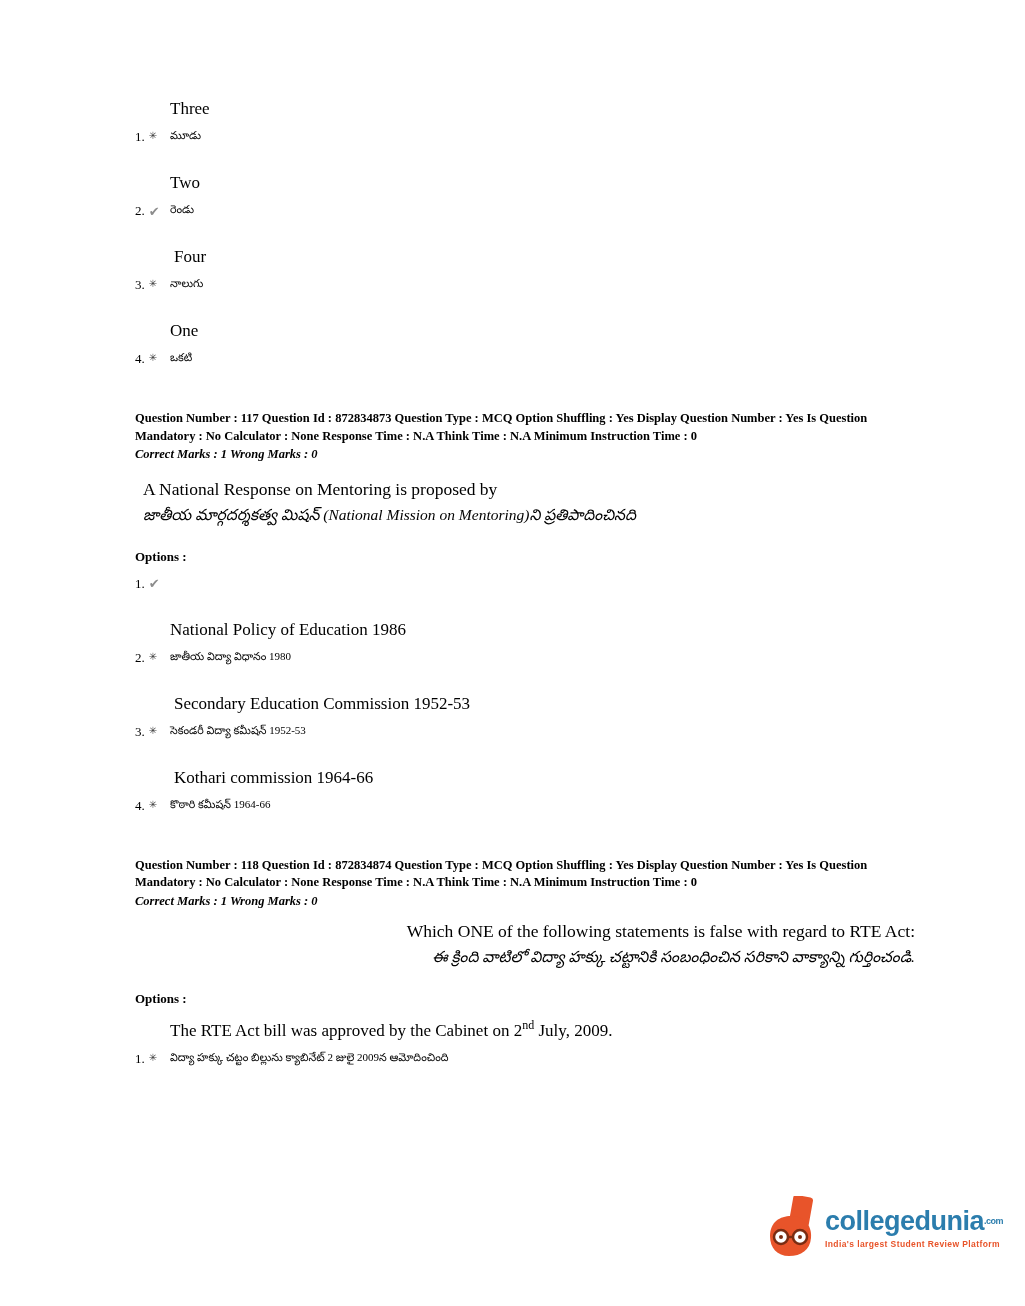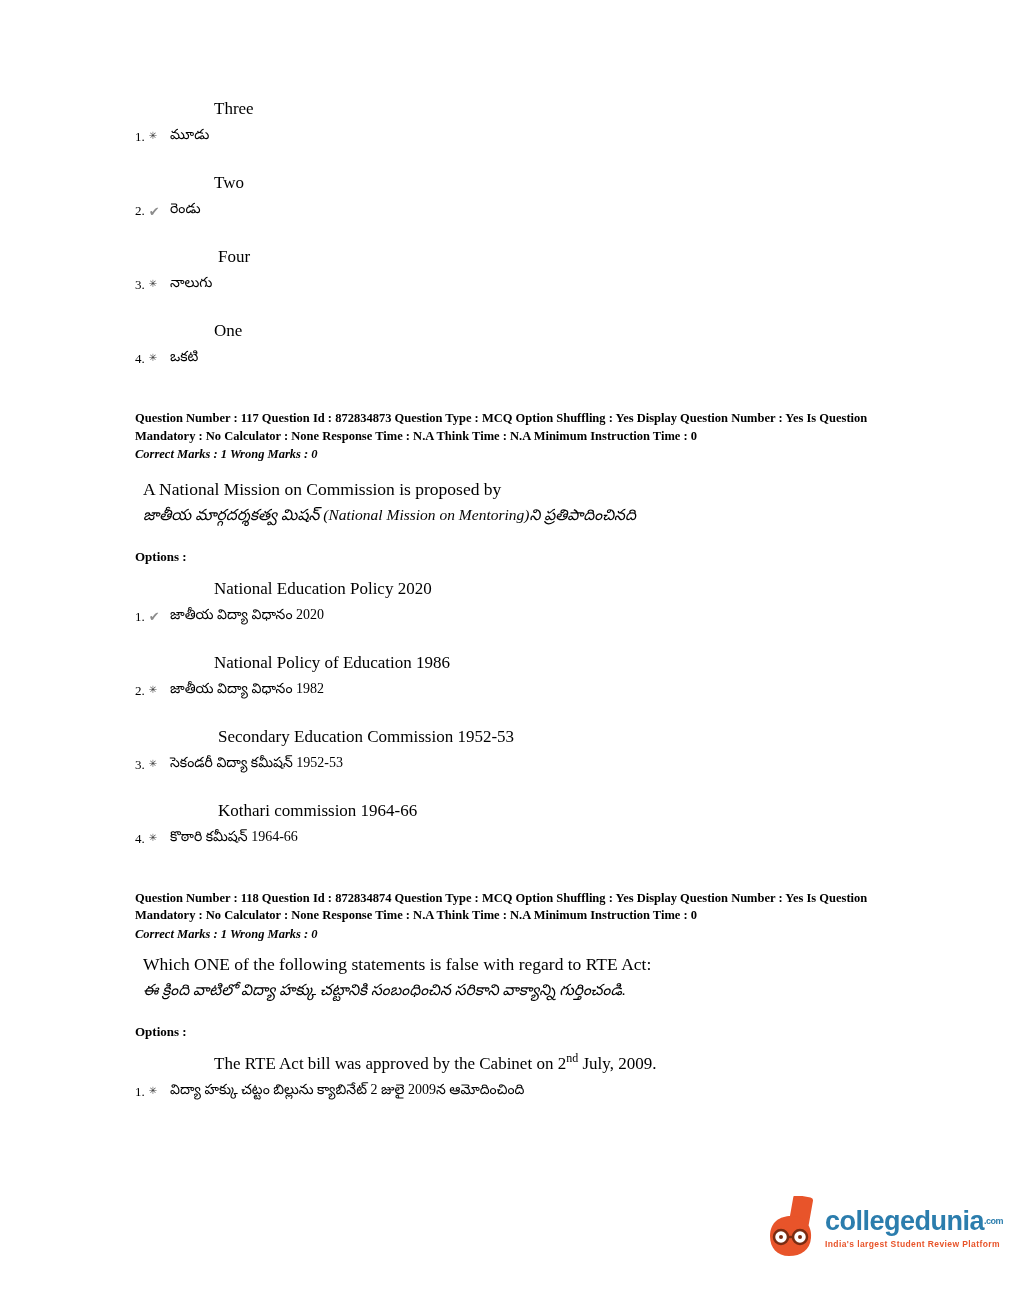--- a/index.html
+++ b/index.html
@@ -33,22 +33,22 @@
   }
   .qmeta .marks { display:block; margin-top:1px;font-style:italic; }
 
   .qtext { margin-top:12px; }
   .qtext-en { font-size:17.5px; line-height:26px; padding-left:8px; }
   .qtext-te { font-size:15.5px; line-height:26px; padding-left:8px; font-family:"Liberation Serif","DejaVu Sans",serif;font-style:italic; }
 
   .options-label { margin-top:18px; font-weight:700; font-size:13px; line-height:22px; margin-bottom:8px; }
 
   .q-options .option { margin-bottom:22px; }
-  .q-options .opt-en { font-size:17px; line-height:26px;margin-left:44px; }
-  .q-options .opt-te { font-size:14px; line-height:26px; }
+  .q-options .opt-en { font-size:17px; line-height:26px; }
+  .q-options .opt-te { font-size:11px; line-height:26px; }
 
   sup { font-size:12px; vertical-align:super; line-height:0; }
 
   
   .logo {
     position:absolute; left:765px; top:1196px;
     display:flex; align-items:center; gap:8px; cursor:pointer;
   }
   .logo-icon { width:52px; height:62px; display:inline-block; }
   .logo-text { display:flex; flex-direction:column; }
@@ -108,46 +108,42 @@
     </div>
 
   </div>
 
   <div>
     <div class="qmeta">
       <span>Question Number : 117 Question Id : 872834873 Question Type : MCQ Option Shuffling : Yes Display Question Number : Yes Is Question Mandatory : No Calculator : None Response Time : N.A Think Time : N.A Minimum Instruction Time : 0</span>
       <span class="marks">Correct Marks : 1 Wrong Marks : 0</span>
     </div>
     <div class="qtext">
-      <div class="qtext-en">A National Mission on Commission is proposed by</div>
+      <div class="qtext-en">A National Response on Mentoring is proposed by</div>
       <div class="qtext-te">జాతీయ మార్గదర్శకత్వ మిషన్ (National Mission on Mentoring)ని ప్రతిపాదించినది</div>
     </div>
     <div class="options-label">Options :</div>
 
     <div class="q-options">
 
       <div class="option">
         <span class="opt-num">
           <span class="num-label">1.</span>
           <span class="res-icon correct">✔</span>
         </span>
-        <span class="opt-text">
-          <span class="opt-en">National Education Policy 2020</span>
-          <span class="opt-te">జాతీయ విద్యా విధానం 2020</span>
-        </span>
       </div>
 
       <div class="option">
         <span class="opt-num">
           <span class="num-label">2.</span>
           <span class="res-icon wrong">✳</span>
         </span>
         <span class="opt-text">
           <span class="opt-en">National Policy of Education 1986</span>
-          <span class="opt-te">జాతీయ విద్యా విధానం  1982</span>
+          <span class="opt-te">జాతీయ విద్యా విధానం  1980</span>
         </span>
       </div>
 
       <div class="option">
         <span class="opt-num">
           <span class="num-label">3.</span>
           <span class="res-icon wrong">✳</span>
         </span>
         <span class="opt-text">
           <span class="opt-en shift">Secondary Education Commission 1952-53</span>
@@ -167,21 +163,21 @@
       </div>
 
     </div>
   </div>
 
   <div>
     <div class="qmeta">
       <span>Question Number : 118 Question Id : 872834874 Question Type : MCQ Option Shuffling : Yes Display Question Number : Yes Is Question Mandatory : No Calculator : None Response Time : N.A Think Time : N.A Minimum Instruction Time : 0</span>
       <span class="marks">Correct Marks : 1 Wrong Marks : 0</span>
     </div>
-    <div class="qtext" style="margin-top:8px;">
+    <div class="qtext" style="margin-top:8px;text-align:right;">
       <div class="qtext-en">Which ONE of the following statements is false with regard to RTE Act:</div>
       <div class="qtext-te">ఈ క్రింది వాటిలో విద్యా హక్కు చట్టానికి సంబంధించిన సరికాని వాక్యాన్ని గుర్తించండి.</div>
     </div>
     <div class="options-label">Options :</div>
 
     <div class="q-options">
 
       <div class="option">
         <span class="opt-num">
           <span class="num-label">1.</span>

